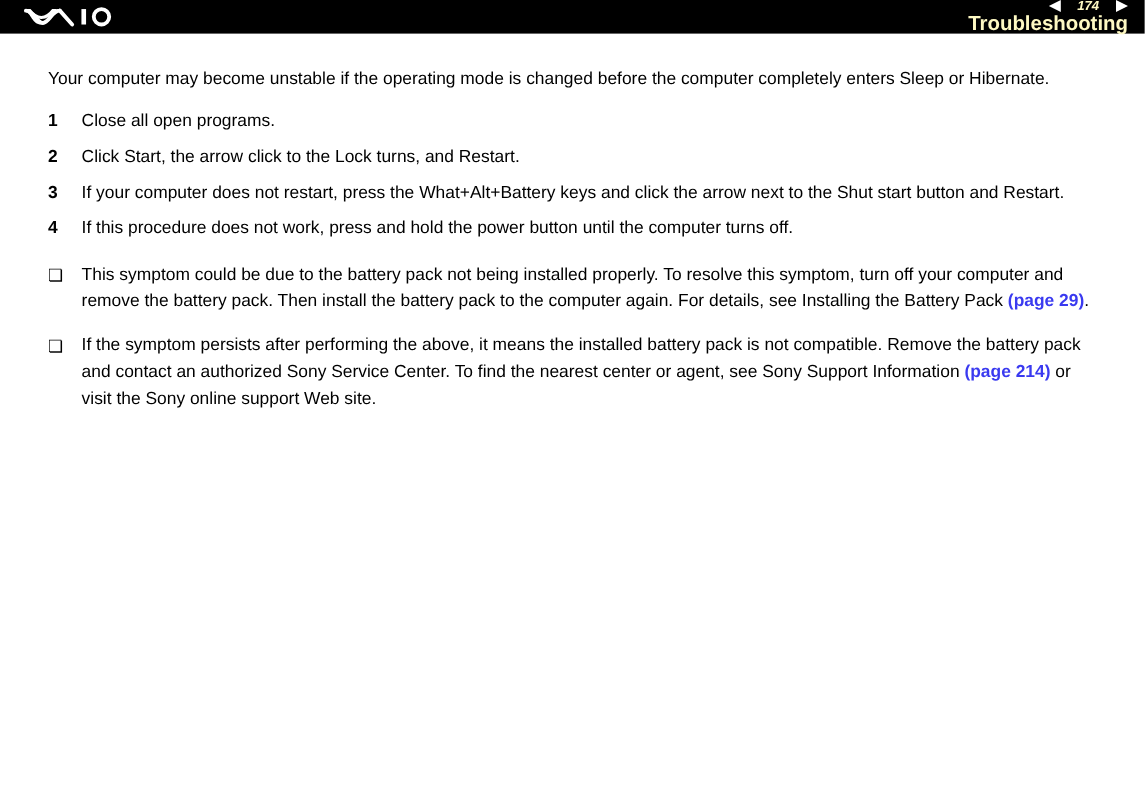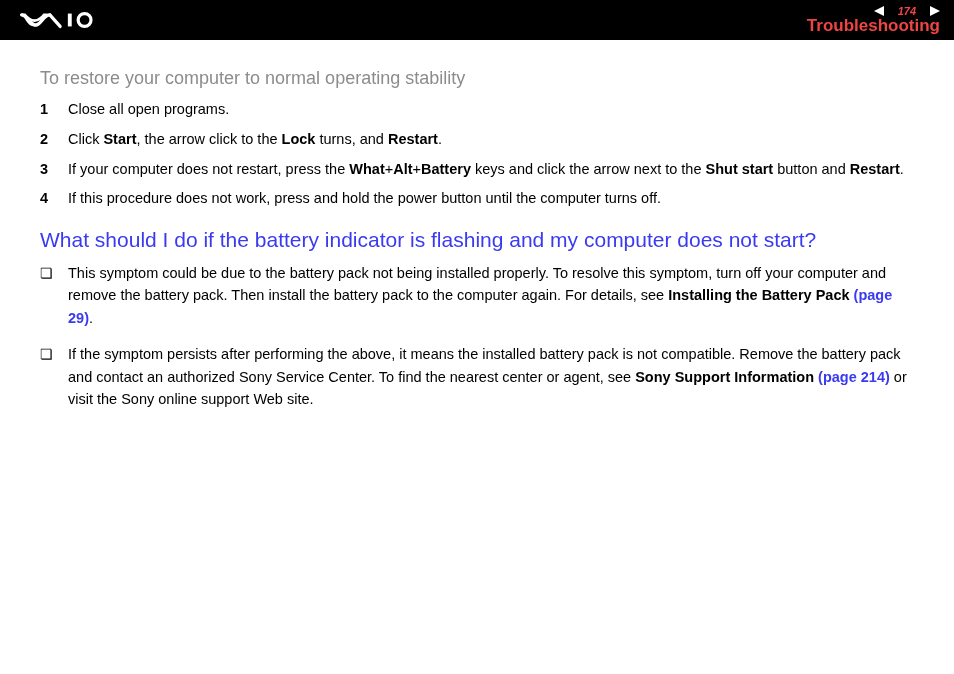--- a/index.html
+++ b/index.html
@@ -1,18 +1,18 @@
 <!DOCTYPE html>
 <html><head>
 <meta charset="utf-8">
 <style>
   * { box-sizing: border-box; margin: 0; padding: 0; }
   html, body { width: 954px; height: 674px; font-family: Arial, Helvetica, sans-serif; background: #fff; color: #000; }
   .topbar {
-    width: 100%; height: 40px; background: #000; color: #ef4444;
+    width: 100%; height: 28px; background: #000; color: #fef9c3;
     display: flex; align-items: center; justify-content: space-between;
     padding: 0 14px 0 18px;
   }
   .logo { display: flex; align-items: center; }
   .logo svg { height: 18px; }
   .topright { display: flex; flex-direction: column; align-items: flex-end; line-height: 1.1; }
   .pager { display: flex; align-items: center; gap: 4px; }
   .pager svg { display: block; }
   .pagenum { font-size: 11px; font-style: italic; font-weight: bold; padding: 0 2px; }
   .section-label { font-size: 17px; font-weight: bold; }
@@ -33,21 +33,21 @@
   }
   ol.steps > li .num { font-weight: bold; width: 14px; flex: 0 0 auto; }
   ol.steps > li .txt { flex: 1; }
   ul.bullets { list-style: none; padding: 0; }
   ul.bullets > li {
     display: flex; align-items: flex-start; gap: 14px;
     font-size: 14.5px; line-height: 1.55; margin-bottom: 14px;
   }
   ul.bullets > li .mark { flex: 0 0 auto; font-size: 14px; line-height: 1.6; width: 14px; }
   ul.bullets > li .txt { flex: 1; }
-  b { font-weight: bold; }
+  b { font-weight: normal; }
   .link { color: #3a3af0; font-weight: bold; }
 </style>
 </head>
 <body>
 
 <div class="topbar">
   <div class="logo">
     <svg viewBox="0 0 160 28" width="110" fill="#fff">
       <path d="M2 4 L10 24 L14 24 Q6 14 22 4 Z" fill="#fff" opacity="0"></path>
       <path d="M0 4 Q 20 30 40 4 L34 4 Q 20 22 6 4 Z"></path>
@@ -79,21 +79,21 @@
             <polygon points="18,5 8,0 8,10" fill="#fff"></polygon>
           </svg>
       </span>
     </div>
     <div class="section-label">Troubleshooting</div>
   </div>
 </div>
 
 <div class="content">
 
-  <h3 class="grey">To restore your computer to normal operating stability</h3>
+  <p class="body">Your computer may become unstable if the operating mode is changed before the computer completely enters Sleep or Hibernate.</p>
 
   <ol class="steps">
     <li>
       <span class="num">1</span>
       <span class="txt">Close all open programs.</span>
     </li>
     <li>
       <span class="num">2</span>
       <span class="txt">
         <span>Click </span><b>Start</b><span>, the arrow click to the </span><b>Lock</b><span> turns, and </span><b>Restart</b><span>.</span>
@@ -104,21 +104,20 @@
       <span class="txt">
         <span>If your computer does not restart, press the </span><b>What</b><span>+</span><b>Alt</b><span>+</span><b>Battery</b><span> keys and click the arrow next to the </span><b>Shut start</b><span> button and </span><b>Restart</b><span>.</span>
       </span>
     </li>
     <li>
       <span class="num">4</span>
       <span class="txt">If this procedure does not work, press and hold the power button until the computer turns off.</span>
     </li>
   </ol>
 
-  <h2 class="blue">What should I do if the battery indicator is flashing and my computer does not start?</h2>
 
   <ul class="bullets">
     <li>
       <span class="mark">❏</span>
       <span class="txt">
         <span>This symptom could be due to the battery pack not being installed properly. To resolve this symptom, turn off your computer and remove the battery pack. Then install the battery pack to the computer again. For details, see </span><b>Installing the Battery Pack </b><span class="link">(page 29)</span><span>.</span>
       </span>
     </li>
     <li>
       <span class="mark">❏</span>

